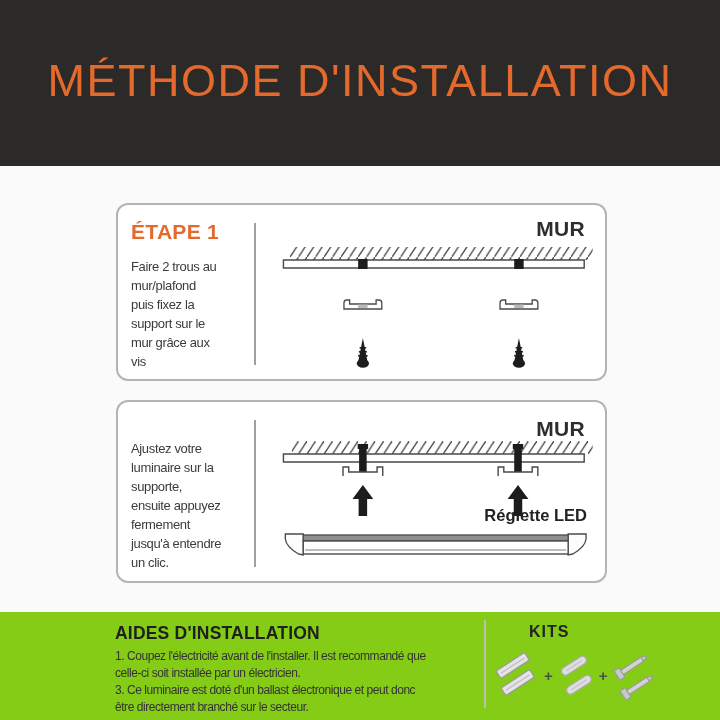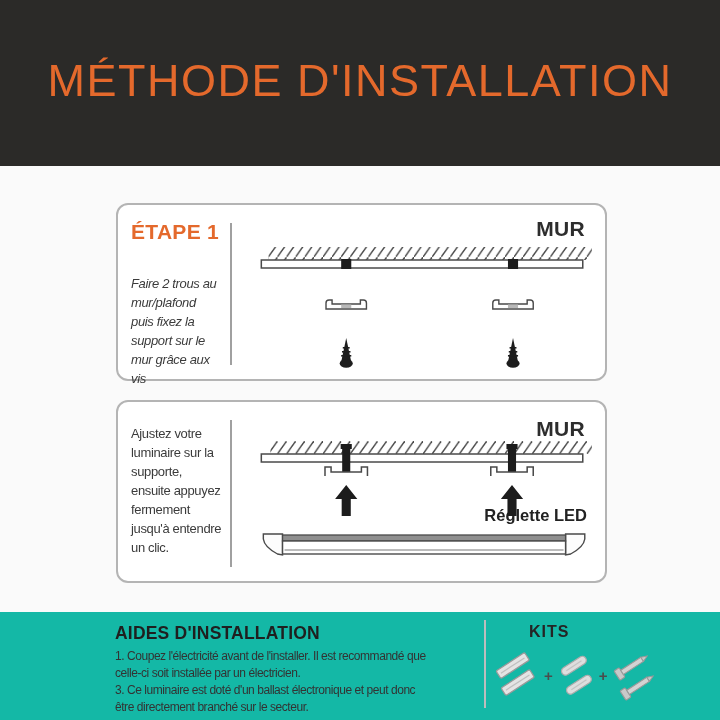--- a/index.html
+++ b/index.html
@@ -27,51 +27,51 @@
   
   .step-card {
     position: absolute; left: 116px; width: 491px;
     background: #ffffff;
     border: 2px solid #b4b4b4; border-radius: 12px;
     display: flex;
   }
   #step1 { top: 203px; height: 178px; }
   #step2 { top: 400px; height: 183px; }
 
-  .step-left { width: 112px; padding: 15px 2px 0 13px; }
+  .step-left { width: 136px; padding: 15px 2px 0 13px; }
   .step-title {
     color: #E4692C; font-size: 21px; font-weight: 700; letter-spacing: 0.3px;
     white-space: nowrap;
   }
   .step-desc {
     font-size: 13px; line-height: 19px; letter-spacing: -0.35px;
     color: #3b3b3b; white-space: pre-line;
   }
-  #step1 .step-desc { margin-top: 30px; font-style: italic; }
-  #step2 .step-desc { margin-top: 7px; }
+  #step1 .step-desc { margin-top: 13px; }
+  #step2 .step-desc { margin-top: 22px; }
 
   .step-divider { width: 2px; background: #a0a0a0; margin: 18px 0 14px 0; }
 
   .step-diagram { flex: 1; position: relative; }
   .diagram { position: absolute; inset: 0; width: 100%; height: 100%; }
   .wall-label {
     position: absolute; top: 12px; right: 20px;
     font-size: 21px; font-weight: 700; color: #2d2d2d; letter-spacing: 0.3px;
   }
   #step2 .wall-label { top: 15px; }
   .fixture-label {
     position: absolute; top: 104px; right: 18px;
     font-size: 16.5px; font-weight: 700; color: #222222;
   }
 
   
   .footer {
     position: absolute; top: 612px; left: 0;
     width: 720px; height: 108px;
-    background: #14b8a6;
+    background: #84cc16;
     padding-left: 35px;
   }
   .help-title {
     position: absolute; left: 115px; top: 11px;
     font-size: 17.5px; font-weight: 700; color: #1f1f1f; letter-spacing: 0.2px;
   }
   .help-text {
     position: absolute; left: 115px; top: 36px; width: 372px;
     font-size: 12px; line-height: 17px; letter-spacing: -0.45px;
     color: #333333; white-space: pre-line;

